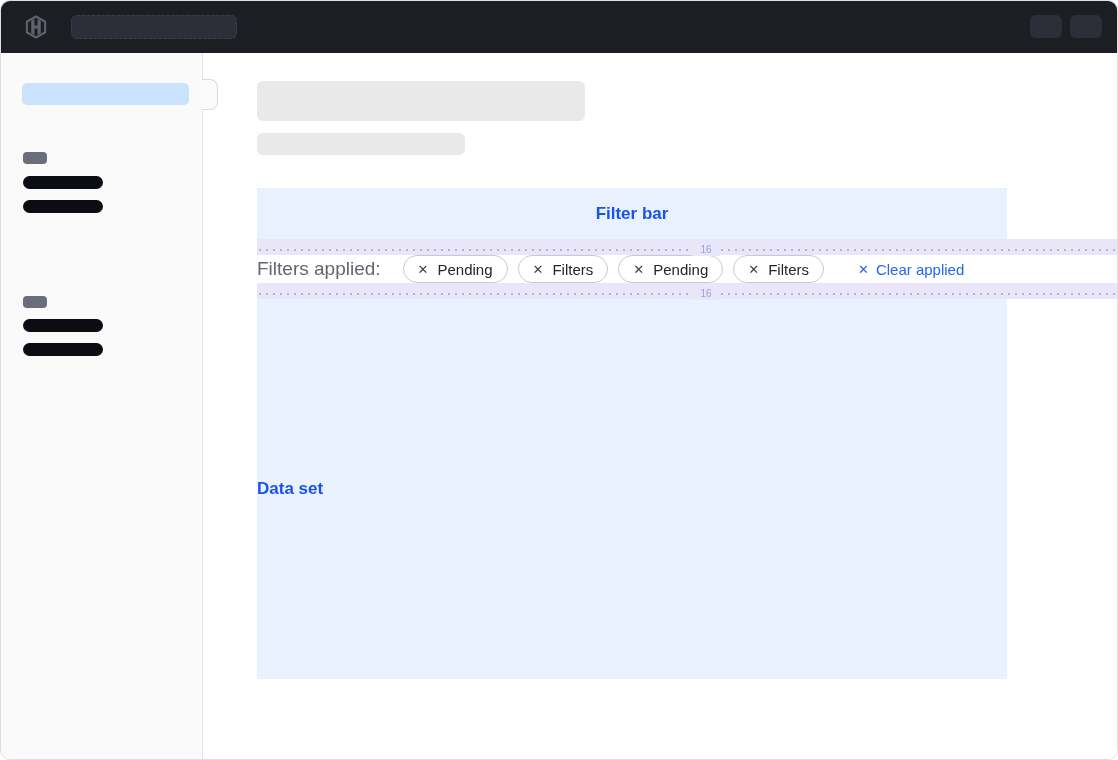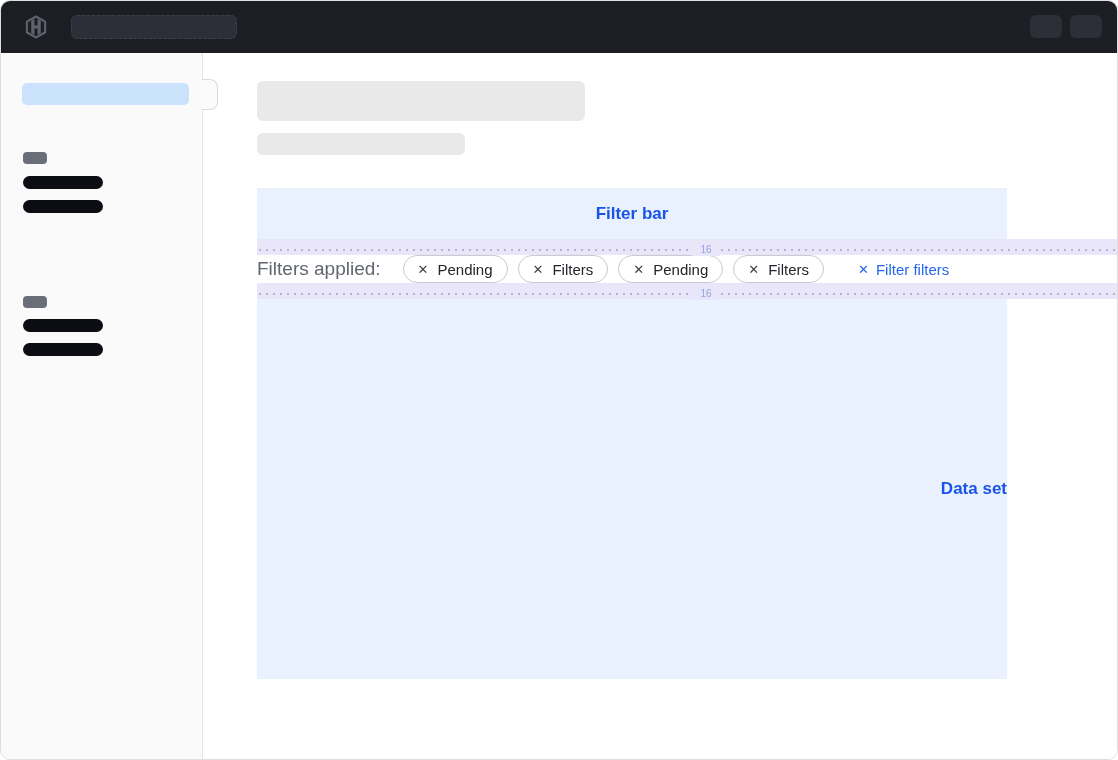--- a/index.html
+++ b/index.html
@@ -90,21 +90,21 @@
     font-family:inherit; font-size:15px; color:#24262b; cursor:pointer; white-space:nowrap;
   }
   .chip-x { font-size:13px; color:#3f434a; line-height:1; }
   .clear-link {
     display:inline-flex; align-items:center; gap:7px; margin-left:24px;
     color:#2666eb; font-size:15px; text-decoration:none; cursor:pointer; white-space:nowrap;
   }
   .clear-x { font-size:13px; line-height:1; }
   .data-set {
     position:absolute; left:53px; top:246px; width:750px; height:380px;
-    background:#e9f2fe; display:flex; align-items:center; justify-content:flex-end;
+    background:#e9f2fe; display:flex; align-items:center; justify-content:flex-start;
     color:#1a53e8; font-weight:bold; font-size:17px;
   }
 </style>
 </head>
 <body>
 
 <div class="window">
 
   <header class="topbar">
     <span class="logo">
@@ -160,21 +160,21 @@
         <span>Pending</span>
       </button>
 
       <button class="chip">
         <span class="chip-x">✕</span>
         <span>Filters</span>
       </button>
 
       <a class="clear-link">
         <span class="clear-x">✕</span>
-        <span>Filter filters</span>
+        <span>Clear applied</span>
       </a>
     </div>
 
     <div class="spacing-strip strip-bottom">
       <span>16</span>
     </div>
 
     <section class="data-set">
       <span>Data set</span>
     </section>

